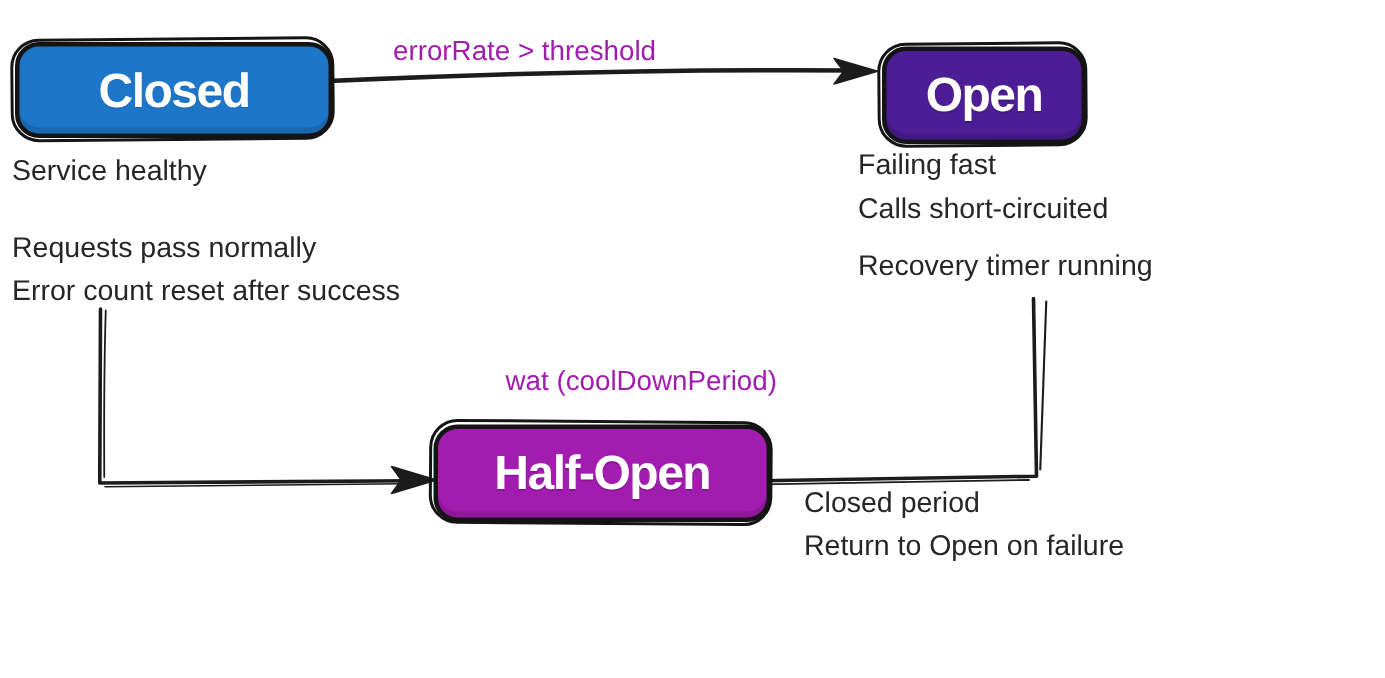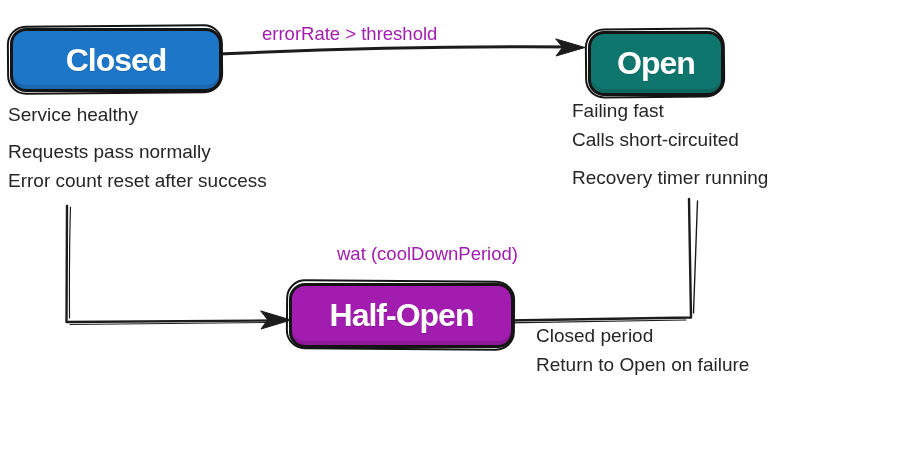--- a/index.html
+++ b/index.html
@@ -24,26 +24,26 @@
     content:"";position:absolute;inset:-6px -4px -5px -6px;
     border:2px solid #141414;border-radius:19px;
     transform:rotate(-0.5deg);pointer-events:none;
   }
   .state.green::after{transform:rotate(0.45deg);}
   .state-label{
     color:#ffffff;font-weight:bold;font-size:32px;letter-spacing:-1px;
     text-shadow:0 1px 0 rgba(0,0,0,0.15);
   }
   .node-closed{left:10px;top:28px;width:206px;height:58px;background:#1e76c8;}
-  .node-open{left:588px;top:31px;width:130px;height:59px;background:#0f766e;}
+  .node-open{left:588px;top:31px;width:130px;height:59px;background:#4c1d95;}
   .node-halfopen{left:289px;top:283px;width:219px;height:59px;background:#a21caf;}
 
   .notes{position:absolute;z-index:2;color:#262626;font-size:19px;line-height:23px;white-space:nowrap;}
   .notes-closed{left:8px;top:103px;}
-  .notes-closed .l2{margin-top:14px;}
+  .notes-closed .l2{margin-top:28px;}
   .notes-closed .l3{margin-top:6px;}
   .notes-open{left:572px;top:99px;}
   .notes-open .l2{margin-top:6px;}
   .notes-open .l3{margin-top:15px;}
   .notes-halfopen{left:536px;top:324px;}
   .notes-halfopen .l2{margin-top:5px;}
   .notes-halfopen .l3{margin-top:7px;}
   .notes-halfopen .l4{margin-top:6px;}
 
   .edge-label{position:absolute;z-index:2;color:#a21caf;font-size:18.5px;white-space:nowrap;}

